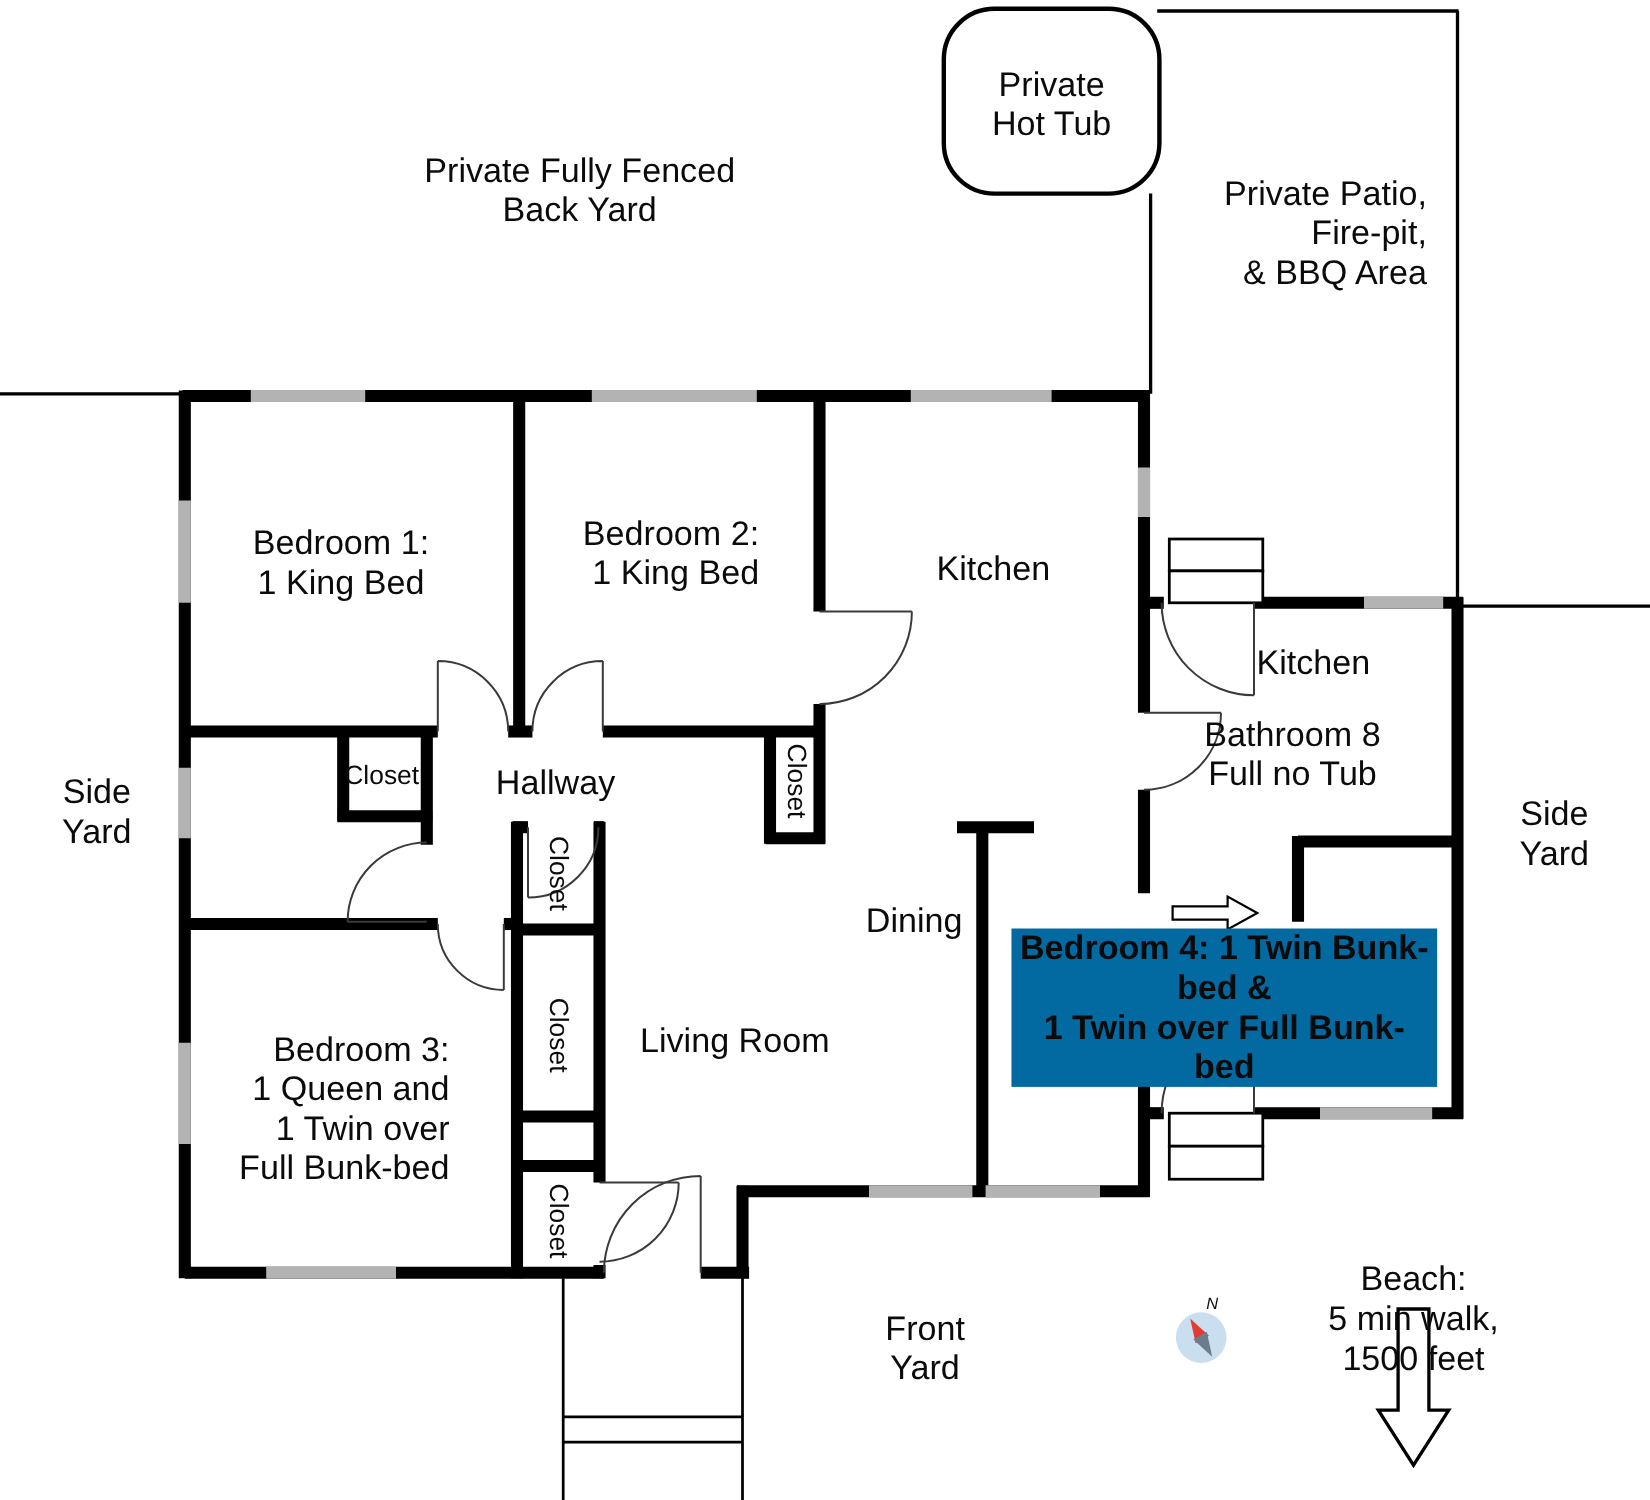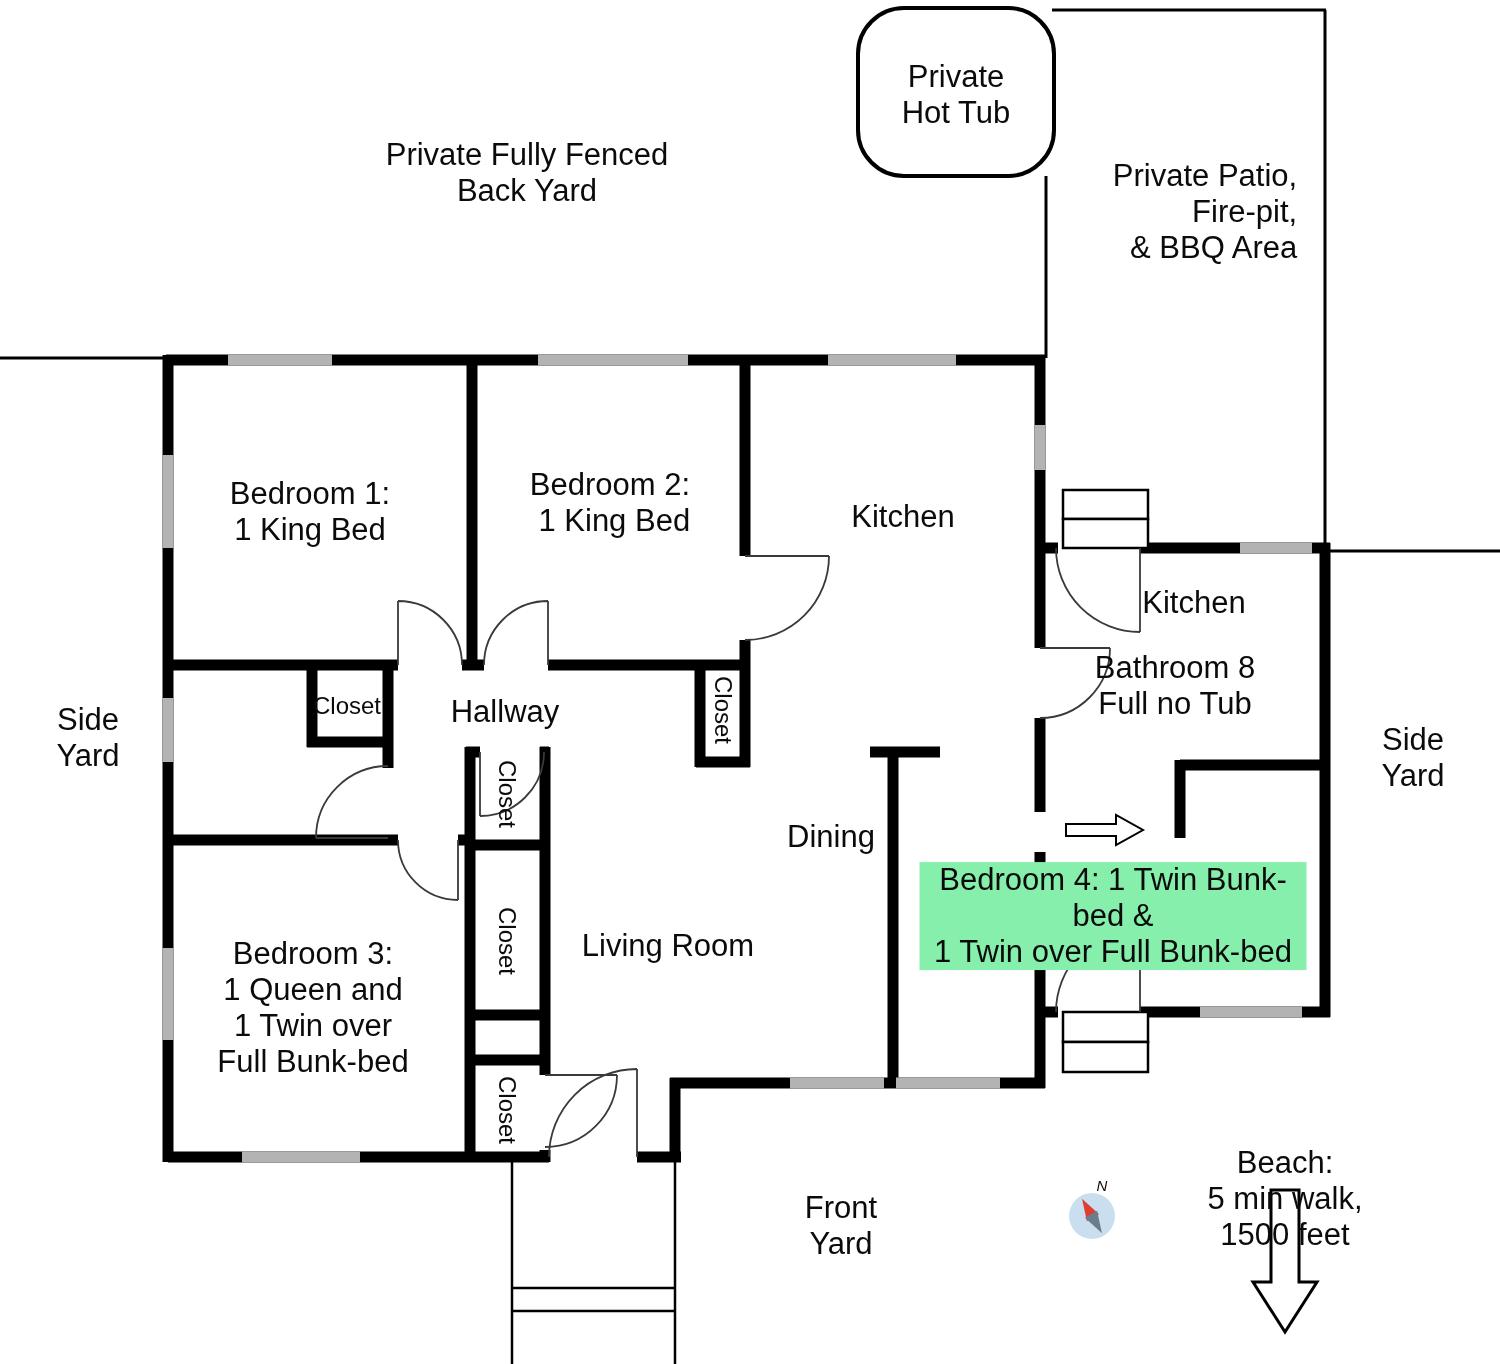--- a/index.html
+++ b/index.html
@@ -12,21 +12,21 @@
     position:absolute; transform:translate(-50%,-50%);
     text-align:center; white-space:pre-line;
     font-size:31px; line-height:1.16; color:#0b0b0b;
   }
   .small { font-size:24px; }
   .vlbl {
     position:absolute; transform:translate(-50%,-50%);
     writing-mode:vertical-rl; text-orientation:mixed;
     font-size:24px; color:#0b0b0b; white-space:pre-line;
   }
-  .bg-white { background:#86efac; padding:0 6px; }
+  .bg-white { background:#0369a1; padding:0 6px;font-weight:bold; }
   .n-label { font-size:15px; font-style:italic; }
 </style>
 </head>
 <body>
 
 <div class="stage">
 
   <svg width="1500" height="1364" viewBox="0 0 1500 1364">
 
     <g stroke="#000" stroke-width="3" fill="none">
@@ -157,21 +157,21 @@
   <div class="lbl" style="left:1413px; top:758px;">Side
 Yard</div>
   <div class="lbl small" style="left:347px; top:706px;">Closet</div>
   <div class="lbl" style="left:505px; top:712px;">Hallway</div>
   <div class="vlbl" style="left:723px; top:710px;">Closet</div>
   <div class="vlbl" style="left:507px; top:794px;">Closet</div>
   <div class="lbl" style="left:831px; top:837px;">Dining</div>
   <div class="lbl bg-white" style="left:1113px; top:916px;">Bedroom 4: 1 Twin Bunk-bed &amp;
 1 Twin over Full Bunk-bed</div>
   <div class="vlbl" style="left:507px; top:941px;">Closet</div>
-  <div class="lbl" style="left:313px; top:1008px;">Bedroom 3:
+  <div class="lbl" style="left:313px; top:1008px;text-align:right;">Bedroom 3:
 1 Queen and
 1 Twin over
 Full Bunk-bed</div>
   <div class="lbl" style="left:668px; top:946px;">Living Room</div>
   <div class="vlbl" style="left:507px; top:1110px;">Closet</div>
   <div class="lbl" style="left:1285px; top:1199px;">Beach:
 5 min walk,
 1500 feet</div>
   <div class="lbl" style="left:841px; top:1226px;">Front
 Yard</div>

